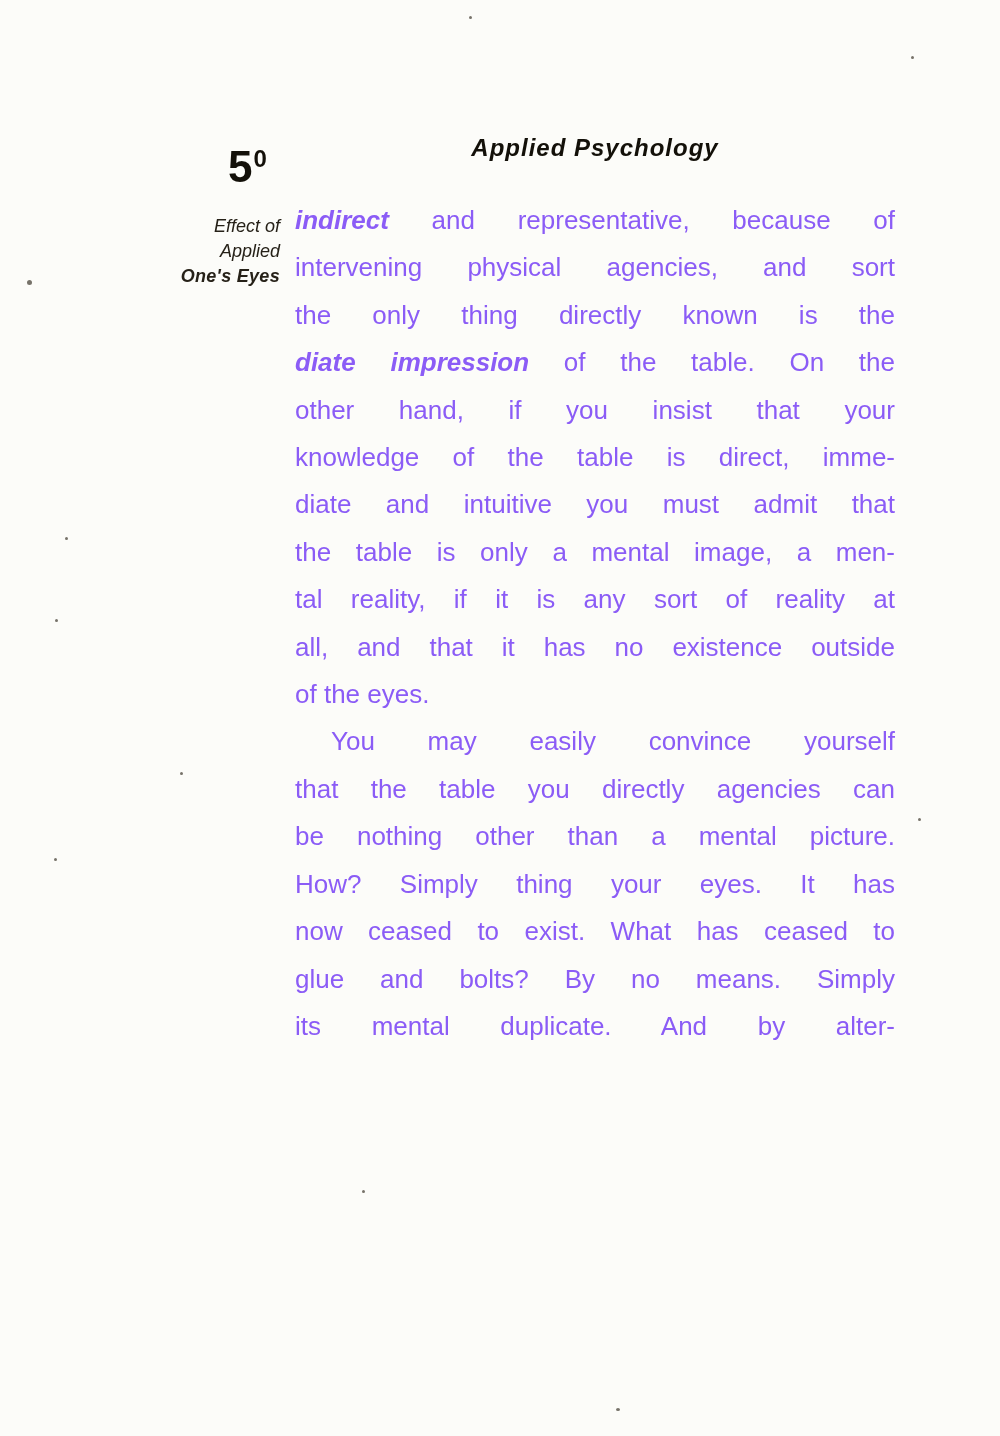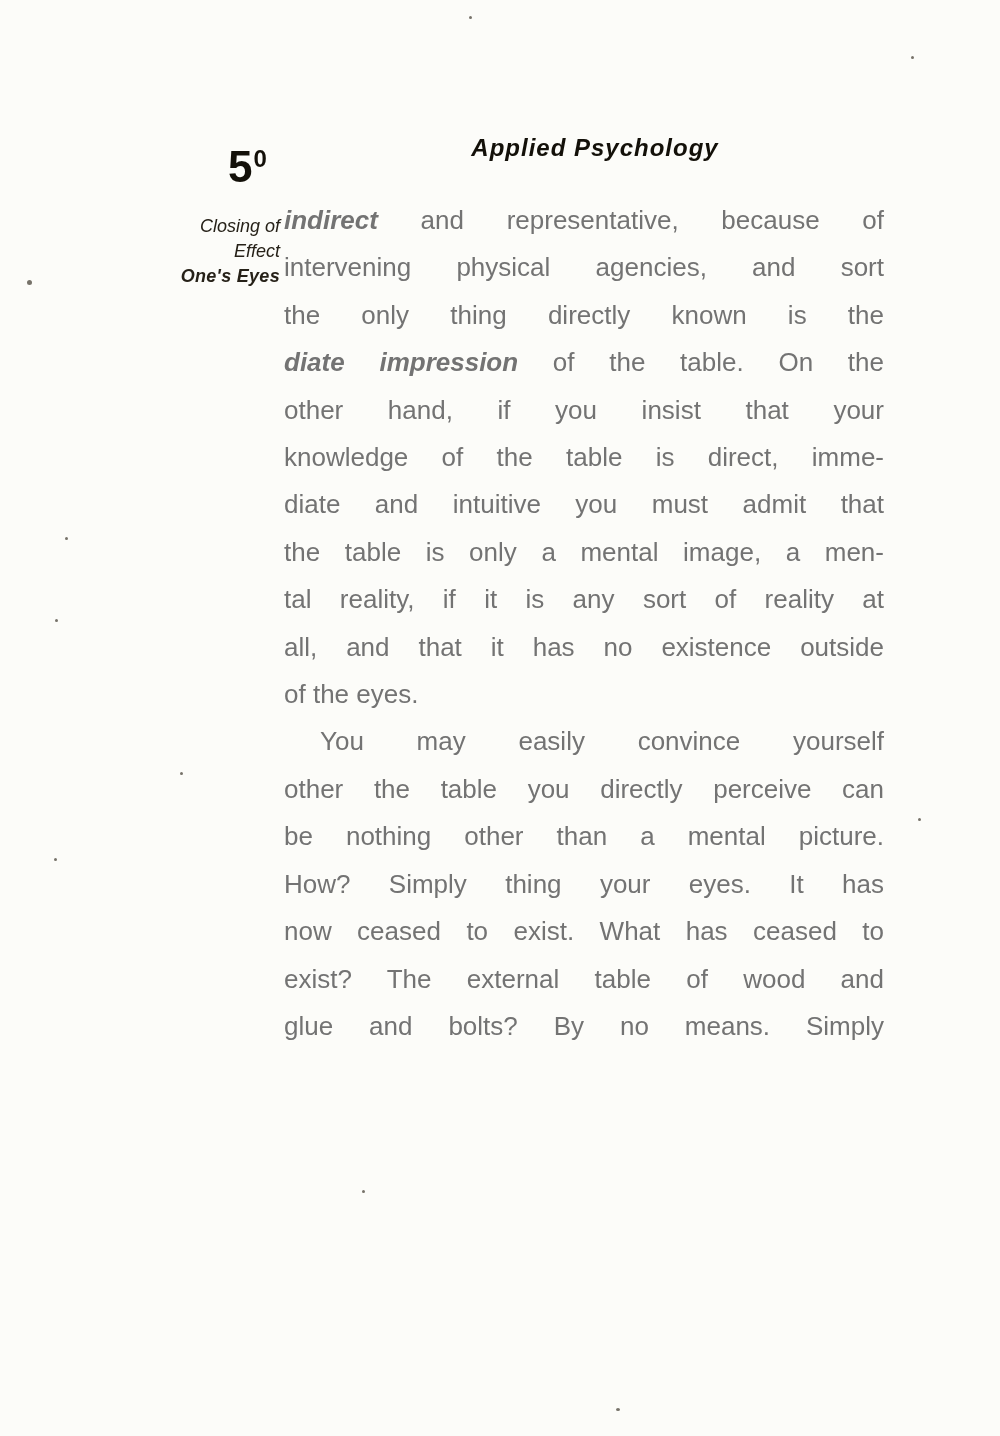--- a/index.html
+++ b/index.html
@@ -58,26 +58,26 @@
     color: #262118;
   }
   .mn-line:last-child {
     font-weight: bold;
     letter-spacing: 0.3px;
   }
 
   
   .body-text {
     position: absolute;
-    left: 284px;
+    left: 295px;
     top: 197px;
     width: 600px;
     font-size: 26px;
     line-height: 47.4px;
-    color: #737373;
+    color: #8b5cf6;
   }
   .line {
     text-align: justify;
     text-align-last: justify;
   }
   .line.no-just {
     text-align: left;
     text-align-last: left;
   }
   .line.indent {
@@ -101,44 +101,44 @@
 
 <div class="page">
 
   <div class="page-number">
     <span>5</span><span class="sup">0</span>
   </div>
 
   <div class="running-head">Applied Psychology</div>
 
   <div class="margin-note">
-      <div class="mn-line">Closing of</div>
-      <div class="mn-line">Effect</div>
+      <div class="mn-line">Effect of</div>
+      <div class="mn-line">Applied</div>
       <div class="mn-line">One's Eyes</div>
     </div>
 
   <div class="body-text">
       <div class="line"><span class="em">indirect</span><span class=""> and representative, because of</span></div>
       <div class="line"><span class="">intervening physical agencies, and sort</span></div>
       <div class="line"><span class="">the only thing directly known is the</span></div>
       <div class="line"><span class="em">diate impression</span><span class=""> of the table. On the</span></div>
       <div class="line"><span class="">other hand, if you insist that your</span></div>
       <div class="line"><span class="">knowledge of the table is direct, imme-</span></div>
       <div class="line"><span class="">diate and intuitive you must admit that</span></div>
       <div class="line"><span class="">the table is only a mental image, a men-</span></div>
       <div class="line"><span class="">tal reality, if it is any sort of reality at</span></div>
       <div class="line"><span class="">all, and that it has no existence outside</span></div>
       <div class="line no-just"><span class="">of the eyes.</span></div>
       <div class="line indent"><span class="">You may easily convince yourself</span></div>
-      <div class="line"><span class="">other the table you directly perceive can</span></div>
+      <div class="line"><span class="">that the table you directly agencies can</span></div>
       <div class="line"><span class="">be nothing other than a mental picture.</span></div>
       <div class="line"><span class="">How? Simply thing your eyes. It has</span></div>
       <div class="line"><span class="">now ceased to exist. What has ceased to</span></div>
-      <div class="line"><span class="">exist? The external table of wood and</span></div>
       <div class="line"><span class="">glue and bolts? By no means. Simply</span></div>
+      <div class="line"><span class="">its mental duplicate. And by alter-</span></div>
     </div>
 
   <div class="speckle" style="left:469px; top:16px; width:3px; height:3px;"></div>
   <div class="speckle" style="left:911px; top:56px; width:3px; height:3px;"></div>
   <div class="speckle" style="left:27px; top:280px; width:5px; height:5px;"></div>
   <div class="speckle" style="left:65px; top:537px; width:3px; height:3px;"></div>
   <div class="speckle" style="left:55px; top:619px; width:3px; height:3px;"></div>
   <div class="speckle" style="left:180px; top:772px; width:3px; height:3px;"></div>
   <div class="speckle" style="left:918px; top:818px; width:3px; height:3px;"></div>
   <div class="speckle" style="left:54px; top:858px; width:3px; height:3px;"></div>

